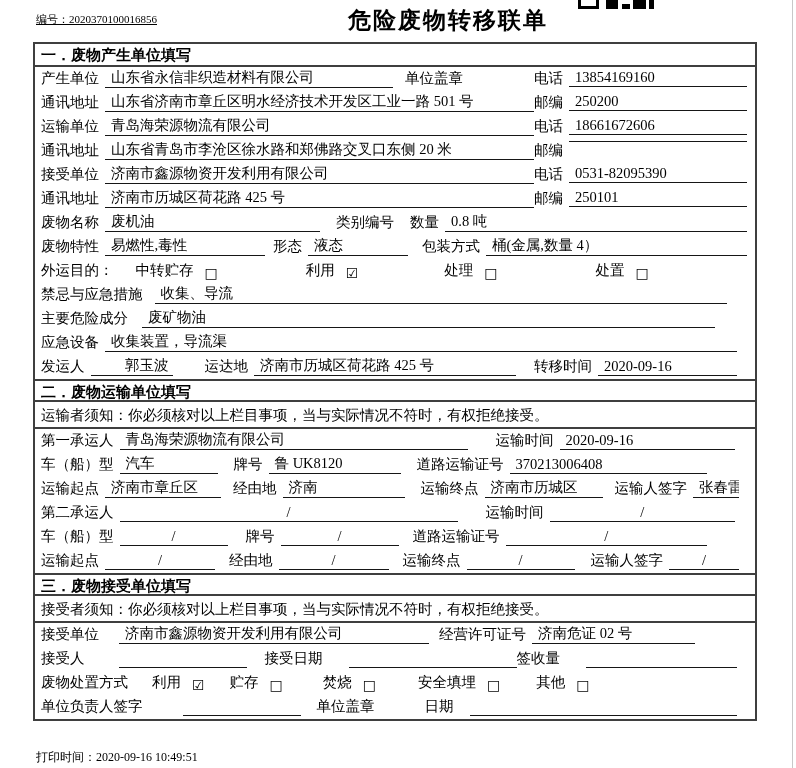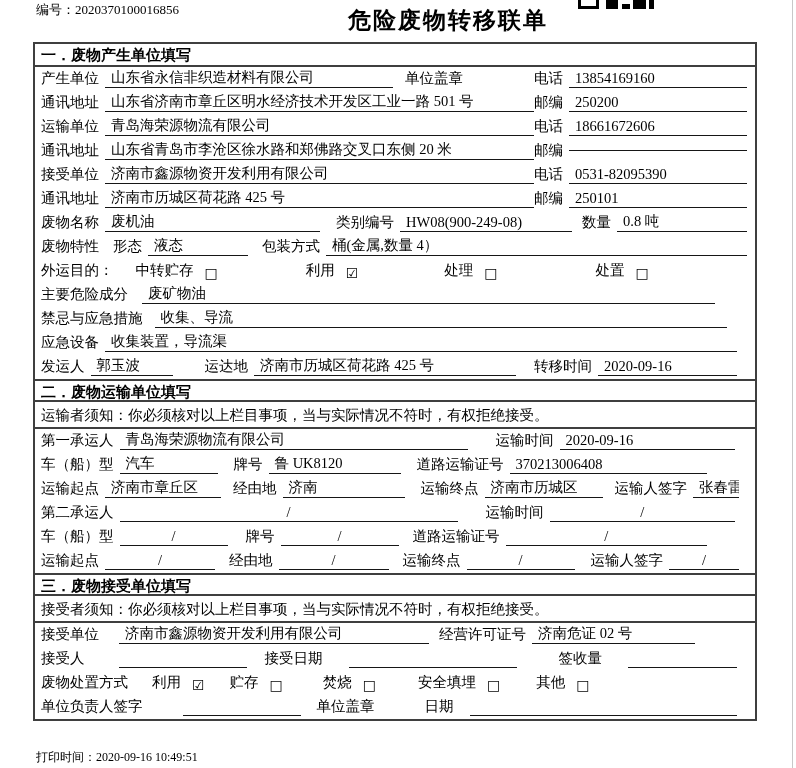--- a/index.html
+++ b/index.html
@@ -1,18 +1,18 @@
 <!DOCTYPE html>
 <html><head>
 <meta charset="utf-8">
 <style>
   html,body{margin:0;padding:0;background:#fff;}
   .page{position:relative;width:796px;height:768px;background:#fff;overflow:hidden;
         font-family:"Liberation Serif","DejaVu Serif",serif;color:#000;}
-  .serial{position:absolute;left:36px;top:1px;font-size:13px;white-space:nowrap;}
+  .serial{position:absolute;left:36px;top:12px;font-size:11px;white-space:nowrap;text-decoration:underline;}
   .title{position:absolute;left:100px;right:0;top:5px;text-align:center;
          font-size:23px;font-weight:bold;letter-spacing:2px;}
   .qr{position:absolute;left:578px;top:0;width:76px;height:9px;}
   .qr div{position:absolute;background:#000;}
   .qr .q1{left:0;top:0;width:21px;height:9px;background:transparent;
           border:3px solid #000;border-top:none;box-sizing:border-box;}
   .qr .q2{left:28px;top:0;width:12px;height:9px;}
   .qr .q3{left:44px;top:4px;width:8px;height:5px;}
   .qr .q4{left:55px;top:0;width:13px;height:9px;}
   .qr .q5{left:71px;top:0;width:5px;height:9px;}
@@ -24,21 +24,21 @@
          padding:0 6px;border-bottom:2px solid #3f3f3f;box-sizing:border-box;}
   .sec-h.mid{border-top:2px solid #3f3f3f;}
   .notice{font-size:14.5px;height:27px;line-height:26px;padding:0 6px;
           border-bottom:2px solid #3f3f3f;box-sizing:border-box;white-space:nowrap;}
   .row{display:flex;align-items:flex-end;height:24px;box-sizing:border-box;
        padding:0 8px 3px 6px;font-size:14.5px;white-space:nowrap;}
   .lbl{margin-right:6px;flex:0 0 auto;}
   .u{border-bottom:1.5px solid #161616;padding:0 4px 0 6px;overflow:hidden;flex:0 0 auto;}
   .u.c{text-align:center;padding:0;}
   .grow{flex:1 1 auto;}
-  .rg{margin-left:auto;display:flex;align-items:center;width:213px;flex:0 0 213px;}
+  .rg{margin-left:auto;display:flex;align-items:flex-start;width:213px;flex:0 0 213px;}
   .rg .u{flex:1 1 auto;}
   .box{font-family:"DejaVu Sans",sans-serif;font-size:14px;margin-left:5px;line-height:1;}
   .ftr{position:absolute;left:36px;top:749px;font-size:12px;white-space:nowrap;}
 </style>
 </head>
 <body>
 
 <div class="page">
 
   <div class="serial"><span>编号：</span><span>2020370100016856</span></div>
@@ -108,63 +108,63 @@
       <span class="rg">
         <span class="lbl">邮编</span>
         <span class="u">250101</span>
       </span>
     </div>
 
     <div class="row">
       <span class="lbl">废物名称</span>
       <span class="u" style="width:205px">废机油</span>
       <span class="lbl" style="margin-left:16px">类别编号</span>
-      <span class="u" style="width:162px">HW08(900-249-08)</span>
       <span class="lbl" style="margin-left:10px">数量</span>
       <span class="u grow">0.8 吨</span>
     </div>
 
     <div class="row">
       <span class="lbl">废物特性</span>
+      <span class="u" style="width:150px">易燃性,毒性</span>
       <span class="lbl" style="margin-left:8px">形态</span>
       <span class="u" style="width:90px">液态</span>
       <span class="lbl" style="margin-left:14px">包装方式</span>
       <span class="u grow">桶(金属,数量 4）</span>
     </div>
 
     <div class="row">
       <span class="lbl">外运目的：</span>
       <span class="lbl" style="margin-left:16px">中转贮存</span>
       <span class="box">□</span>
       <span class="lbl" style="margin-left:88px">利用</span>
       <span class="box">☑</span>
       <span class="lbl" style="margin-left:86px">处理</span>
       <span class="box">□</span>
       <span class="lbl" style="margin-left:98px">处置</span>
       <span class="box">□</span>
     </div>
 
     <div class="row">
+      <span class="lbl" style="margin-right:12px">禁忌与应急措施</span>
+      <span class="u grow" style="margin-right:20px">收集、导流</span>
+    </div>
+
+    <div class="row">
       <span class="lbl" style="margin-right:14px">主要危险成分</span>
       <span class="u grow" style="margin-right:32px">废矿物油</span>
     </div>
 
     <div class="row">
-      <span class="lbl" style="margin-right:12px">禁忌与应急措施</span>
-      <span class="u grow" style="margin-right:20px">收集、导流</span>
-    </div>
-
-    <div class="row">
       <span class="lbl">应急设备</span>
       <span class="u grow" style="margin-right:10px">收集装置，导流渠</span>
     </div>
 
     <div class="row">
       <span class="lbl">发运人</span>
-      <span class="u" style="width:72px;text-align:left">郭玉波</span>
+      <span class="u" style="width:72px;text-align:right">郭玉波</span>
       <span class="lbl" style="margin-left:32px">运达地</span>
       <span class="u" style="width:252px">济南市历城区荷花路 425 号</span>
       <span class="lbl" style="margin-left:18px">转移时间</span>
       <span class="u grow" style="margin-right:10px">2020-09-16</span>
     </div>
 
     <div class="sec-h mid">二．废物运输单位填写</div>
     <div class="notice">运输者须知：你必须核对以上栏目事项，当与实际情况不符时，有权拒绝接受。</div>
 
     <div class="row">
@@ -229,21 +229,21 @@
       <span class="u" style="width:300px">济南市鑫源物资开发利用有限公司</span>
       <span class="lbl" style="margin-left:10px">经营许可证号</span>
       <span class="u grow" style="margin-right:52px">济南危证 02 号</span>
     </div>
 
     <div class="row">
       <span class="lbl">接受人</span>
       <span class="u" style="width:118px;margin-left:28px"></span>
       <span class="lbl" style="margin-left:18px">接受日期</span>
       <span class="u" style="width:158px;margin-left:20px"></span>
-      <span class="lbl" style="margin-left:42px">签收量</span>
+      <span class="lbl" style="">签收量</span>
       <span class="u grow" style="margin-left:20px;margin-right:10px"></span>
     </div>
 
     <div class="row">
       <span class="lbl">废物处置方式</span>
       <span class="lbl" style="margin-left:18px">利用</span>
       <span class="box">☑</span>
       <span class="lbl" style="margin-left:25px">贮存</span>
       <span class="box">□</span>
       <span class="lbl" style="margin-left:40px">焚烧</span>

